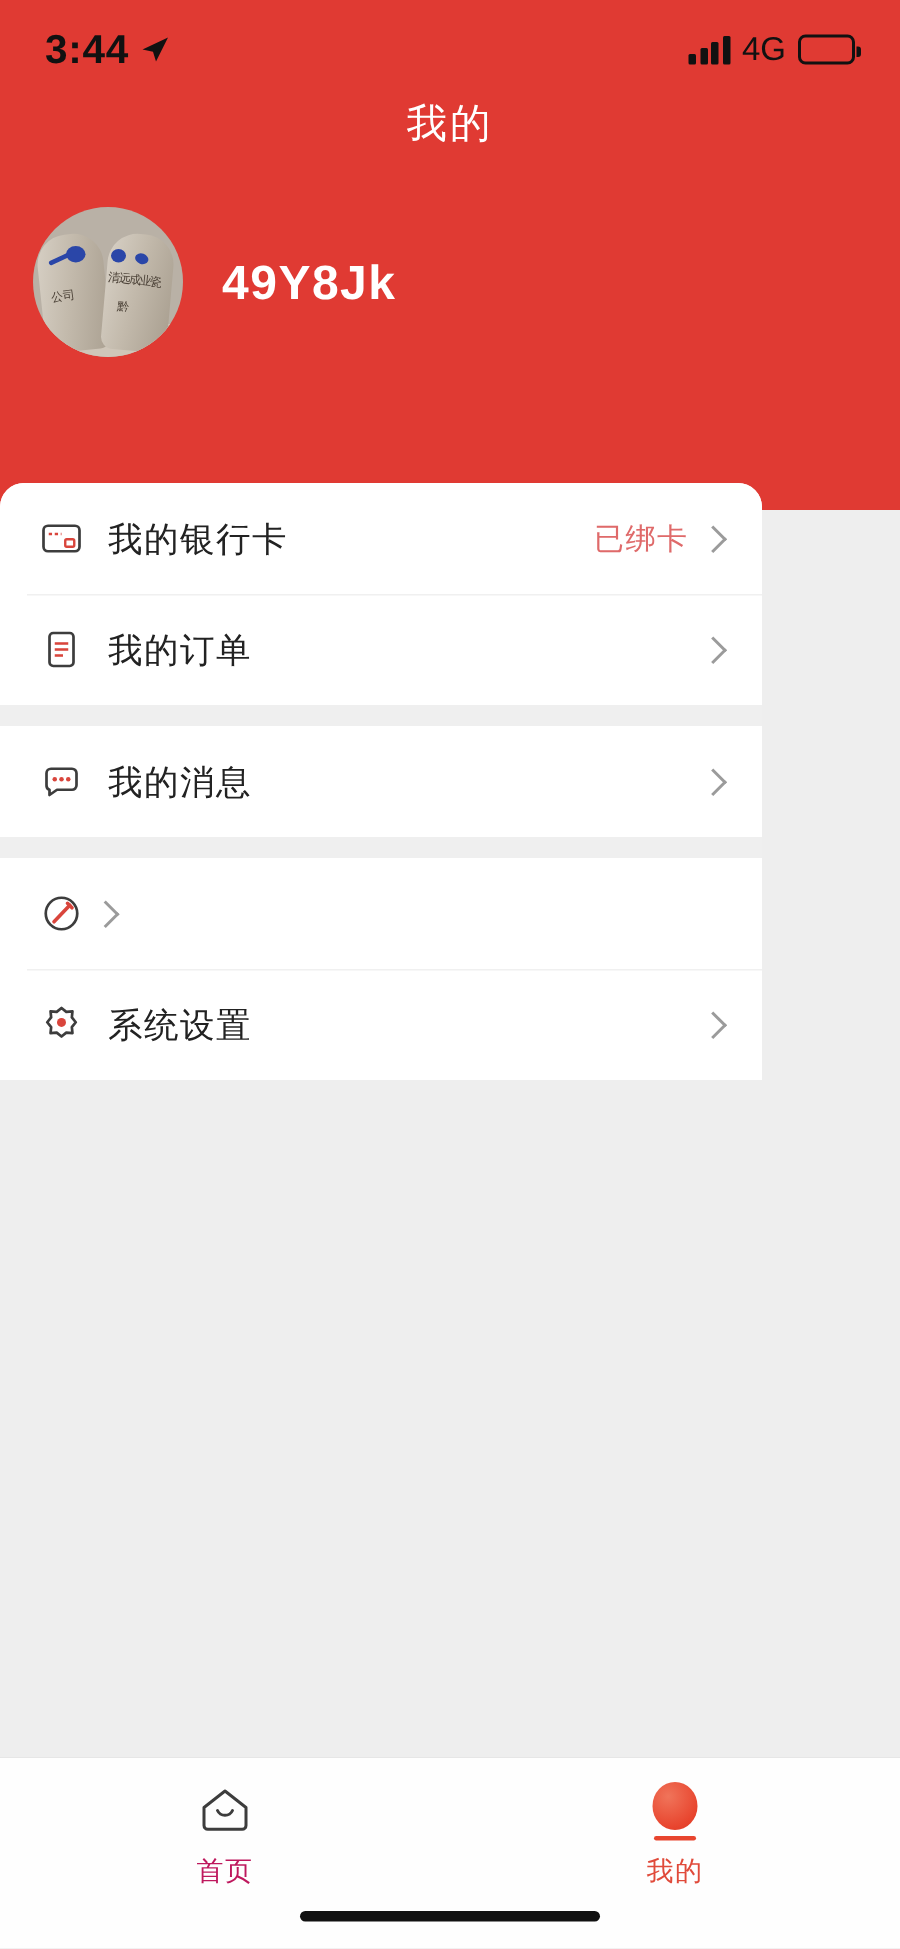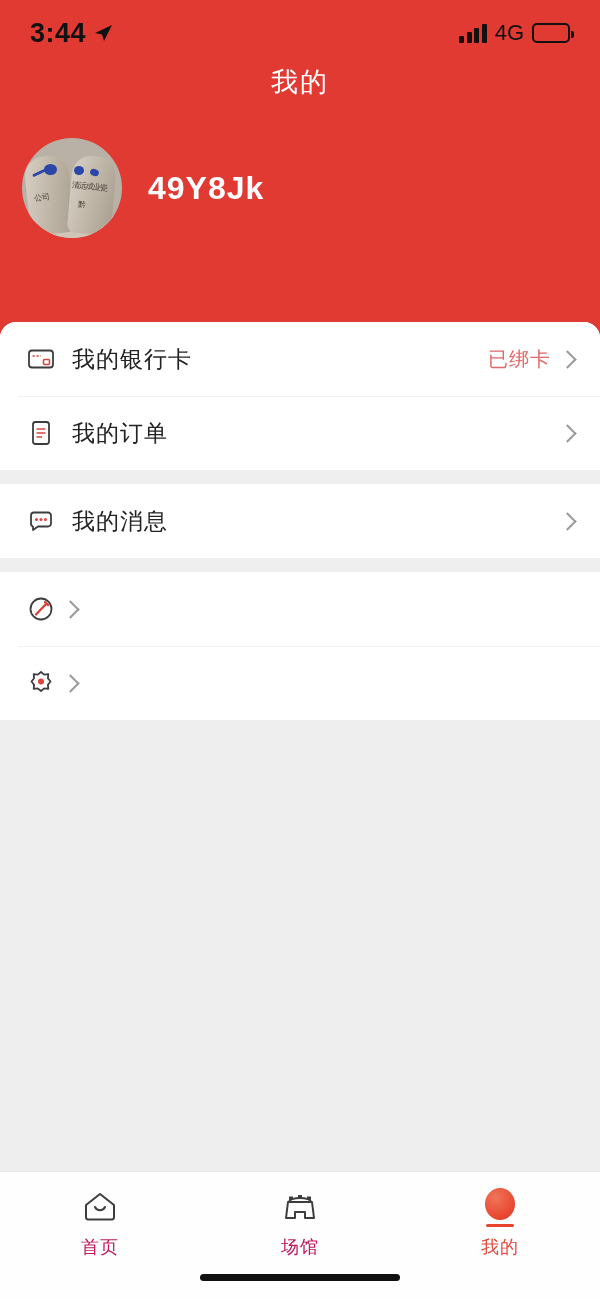--- a/index.html
+++ b/index.html
@@ -75,21 +75,21 @@
   .avatar .txtB { left:50px; top:44px; transform:rotate(6deg); letter-spacing:-1px; }
   .avatar .txtC { left:56px; top:62px; transform:rotate(6deg); }
   .avatar .floor {
     position:absolute; left:0; bottom:0; width:100px; height:22px;
     background:#cfc6b9;
   }
   .username { color:#fff; font-size:32px; font-weight:bold; letter-spacing:1px; }
 
   
   .card {
-    position:absolute; top:322px; left:0; width:600px;
+    position:absolute; top:322px; left:0; width:508px;
     background:#ffffff; border-radius:16px 16px 0 0;
     overflow:hidden;
   }
   .row {
     position:relative; height:74px; display:flex; align-items:center;
     padding:0 26px 0 18px; background:#fff;
   }
   .row + .row .divider {
     position:absolute; left:18px; right:0; top:0; height:1px; background:#f0f0f0;
   }
@@ -231,49 +231,38 @@
       </div>
 
       <div class="row">
         <span class="divider"></span>
         <span class="row-icon">
           <svg width="30" height="30" viewBox="0 0 30 30">
             <path d="M15 4 l3.2 2.6 l4.1 -0.4 l-0.4 4.1 l2.6 3.2 l-2.6 3.2 l0.4 4.1 l-4.1 -0.4 l-3.2 2.6 l-3.2 -2.6 l-4.1 0.4 l0.4 -4.1 l-2.6 -3.2 l2.6 -3.2 l-0.4 -4.1 l4.1 0.4 z" fill="none" stroke="#3d3d3d" stroke-width="1.8" stroke-linejoin="round"></path>
             <circle cx="15" cy="13.6" r="3" fill="#d9453c"></circle>
           </svg>
         </span>
+        <span class="row-label">系统设置</span>
         <span class="chev"></span>
       </div>
     </div>
   </div>
 
   <div class="tabbar">
 
     <div class="tab">
       <span class="tab-icon">
         <svg width="42" height="42" viewBox="0 0 42 42">
           <path d="M7 19 L21 8 L35 19 L35 31 a2.5 2.5 0 0 1 -2.5 2.5 h-23 a2.5 2.5 0 0 1 -2.5 -2.5 z" fill="none" stroke="#3d3d3d" stroke-width="2" stroke-linejoin="round"></path>
           <path d="M16 21 a5.5 5.5 0 0 0 10 0" fill="none" stroke="#3d3d3d" stroke-width="2" stroke-linecap="round"></path>
         </svg>
       </span>
       <span class="tab-label">首页</span>
     </div>
 
-    <div class="tab">
-      <span class="tab-icon">
-        <svg width="42" height="42" viewBox="0 0 42 42">
-          <path d="M9 16 h24 l2 16 h-9 v-6 h-10 v6 h-9 z" fill="none" stroke="#3d3d3d" stroke-width="2" stroke-linejoin="round"></path>
-          <path d="M10 16 a11 4 0 0 1 22 0" fill="none" stroke="#3d3d3d" stroke-width="2"></path>
-          <rect x="10" y="10.5" width="4" height="3.5" fill="#3d3d3d"></rect>
-          <rect x="19" y="9" width="4" height="3.5" fill="#3d3d3d"></rect>
-          <rect x="28" y="10.5" width="4" height="3.5" fill="#3d3d3d"></rect>
-        </svg>
-      </span>
-      <span class="tab-label">场馆</span>
-    </div>
 
 
     <div class="tab active">
       <span class="tab-icon">
         <span class="mine-glyph">
           <span class="mine-head"></span>
           <span class="mine-body"></span>
         </span>
       </span>
       <span class="tab-label">我的</span>

